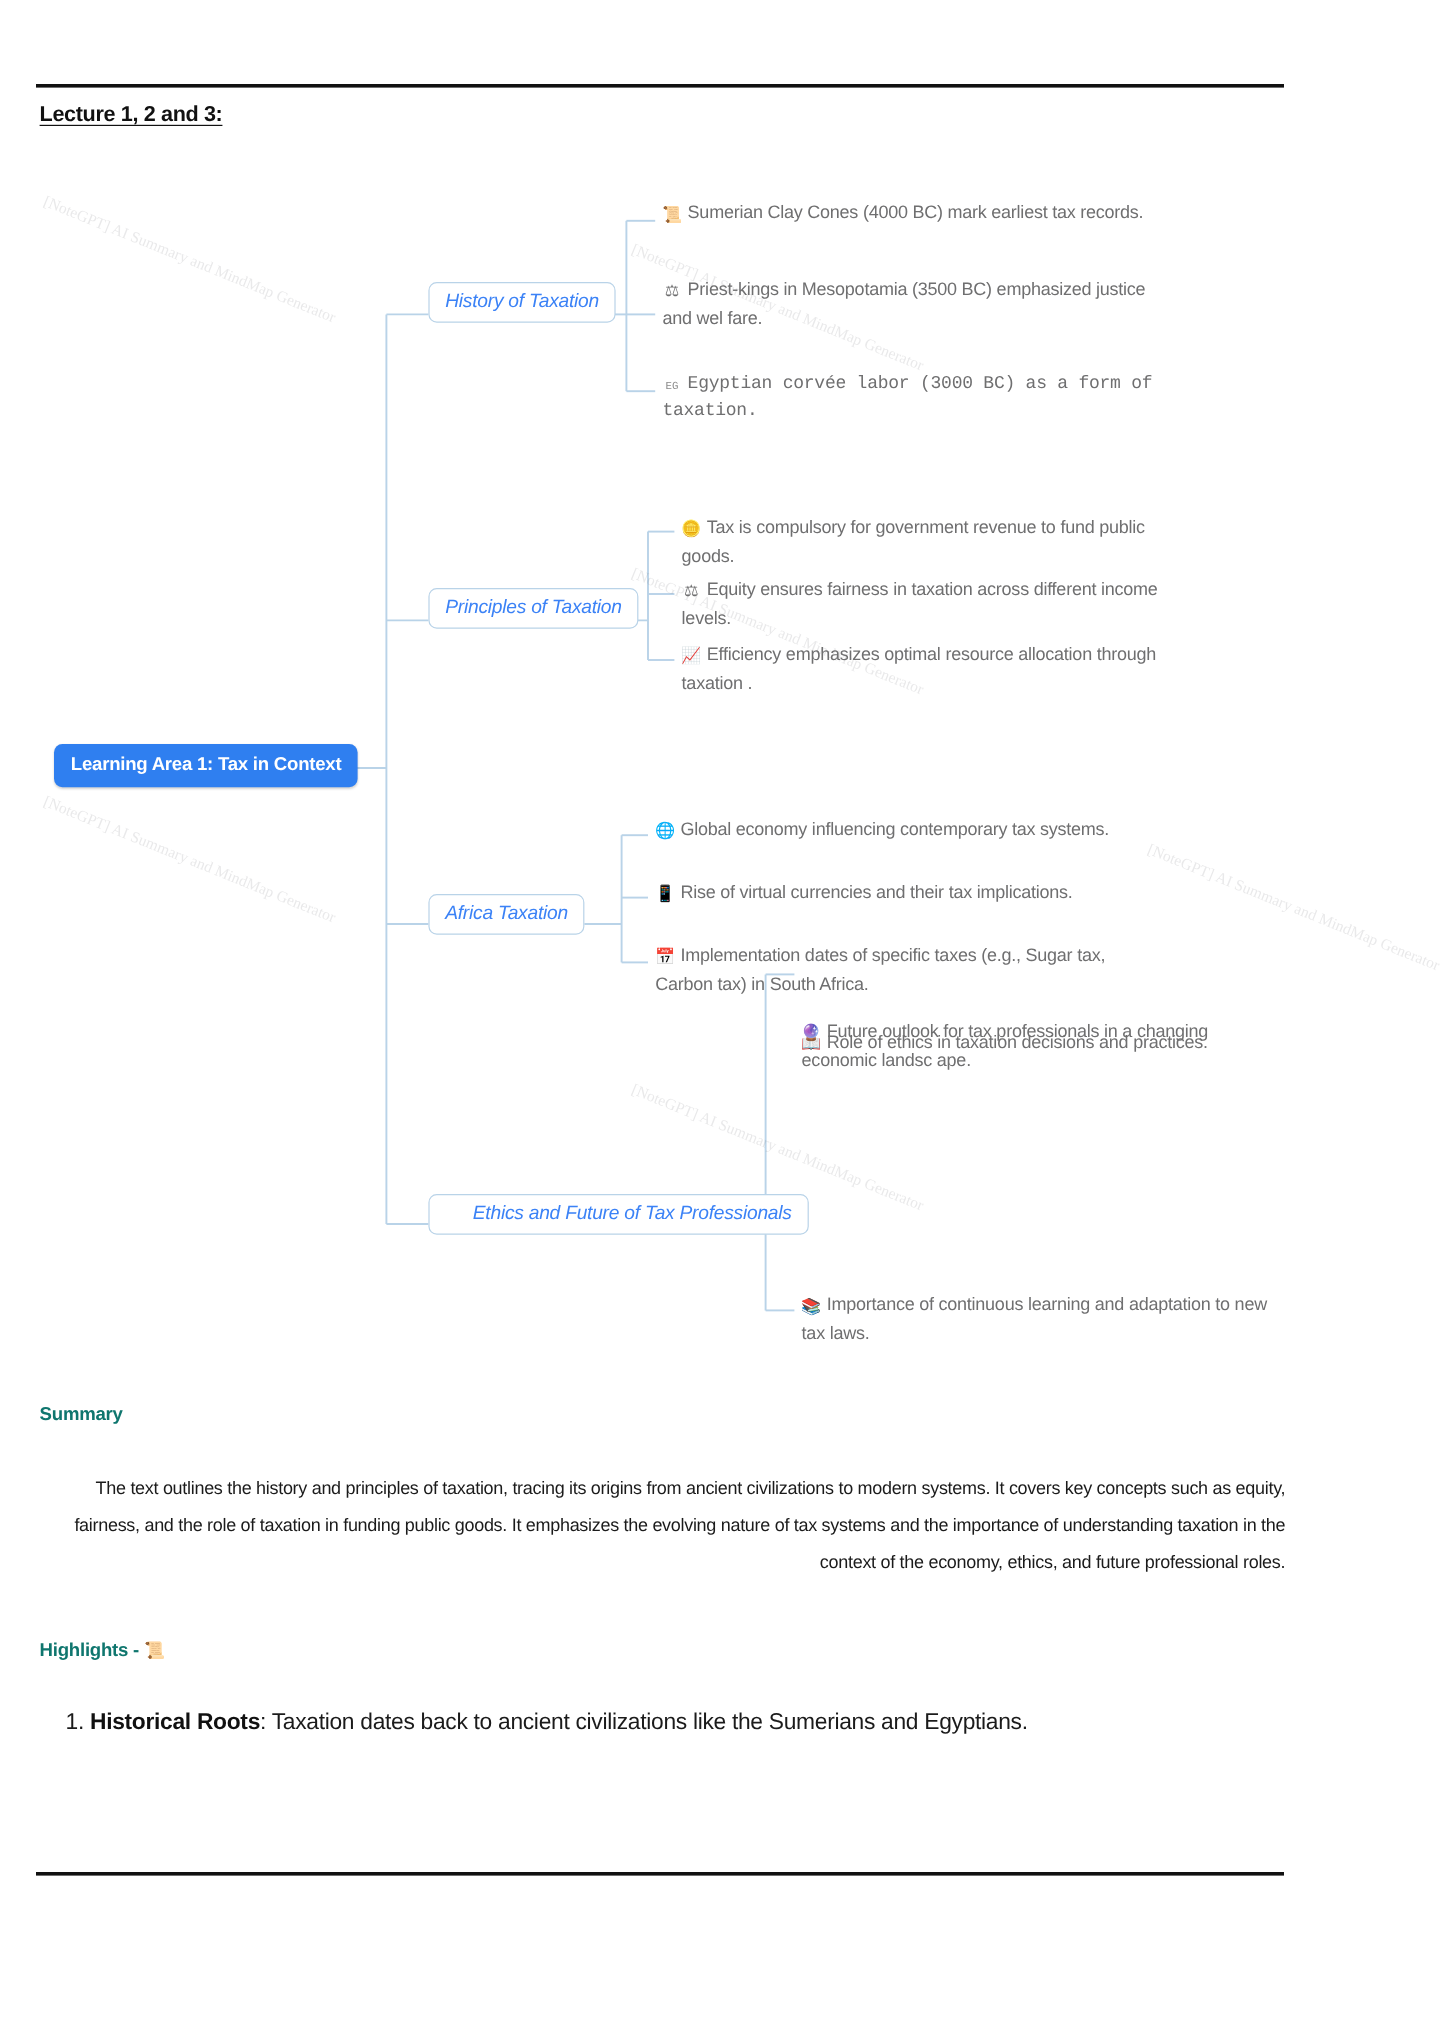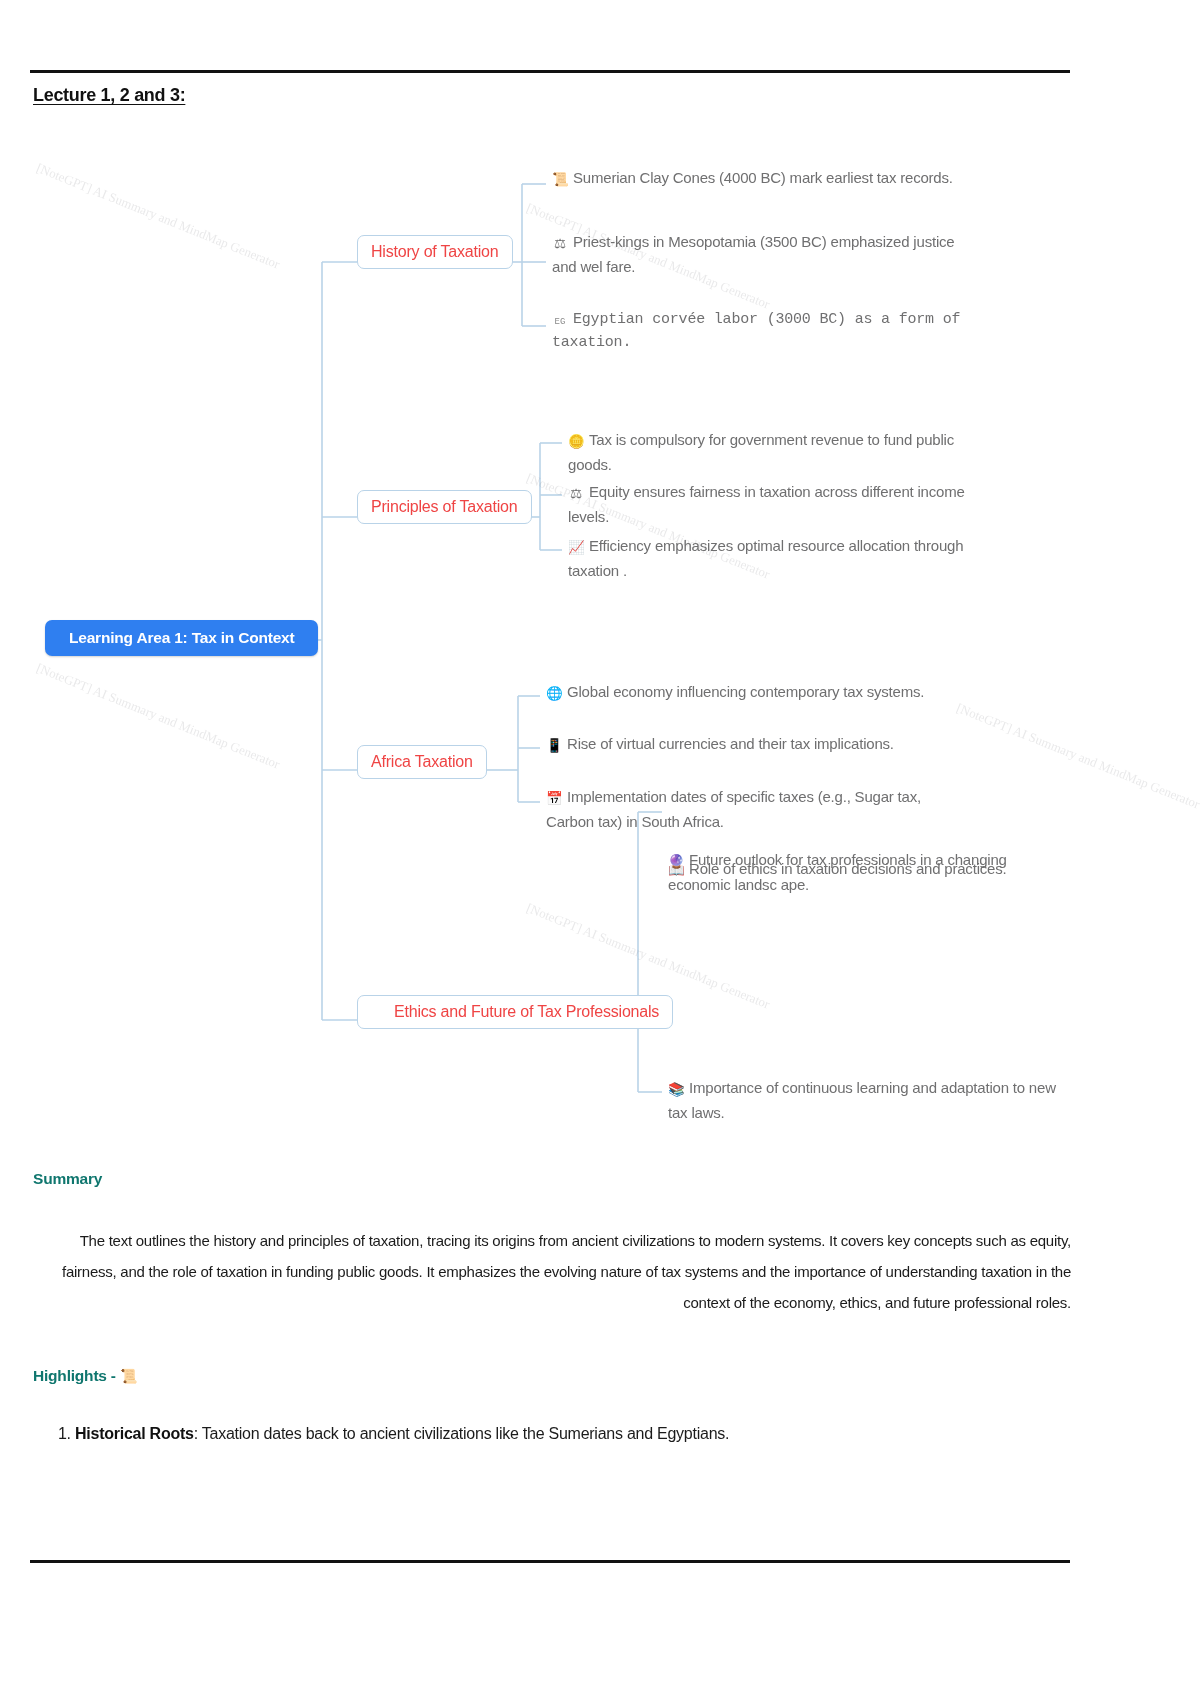--- a/index.html
+++ b/index.html
@@ -26,35 +26,36 @@
   }
 
   
   .mindmap{position:absolute;left:0;top:140px;width:1200px;height:1020px;}
   .mm-svg{position:absolute;left:0;top:0;width:1200px;height:1020px;}
 
   .root-node{
     position:absolute;left:45px;top:480px;
     background:#2f7ff0;color:#fff;
     font-size:15.5px;font-weight:bold;letter-spacing:-.2px;
-    padding:9px 24px;border-radius:7px;
+    padding:9px 14px;border-radius:7px;
     white-space:nowrap;
     box-shadow:0 1px 2px rgba(0,0,0,.18);
   }
 
   .branch-node{
     position:absolute;
     border:1.3px solid #b9d3e8;
     background:#fff;
     border-radius:7px;
     padding:7px 13px;
     font-size:16px;
-    color:#ef4444;
+    color:#3b82f6;
     white-space:nowrap;
     letter-spacing:-.2px;
+    font-style:italic;
   }
   #node-history{left:357px;top:95px;}
   #node-principles{left:357px;top:350px;}
   #node-modern{left:357px;top:605px;}
   #node-ethics{left:357px;top:855px;padding-left:36px;}
 
   .leaf{
     position:absolute;
     font-size:15px;
     color:#6f6f70;
@@ -92,21 +93,21 @@
 
   .summary-body{
     position:absolute;left:33px;top:1225px;width:1038px;
     font-size:15px;color:#1b1b1b;line-height:2.07;letter-spacing:-.25px;
     text-align:right;
   }
 
   .hl-list{
     position:absolute;left:33px;top:1420px;width:1038px;
     margin:0;padding-left:42px;
-    font-size:16px;color:#1b1b1b;letter-spacing:-.25px;
+    font-size:19px;color:#1b1b1b;letter-spacing:-.25px;
   }
   .hl-list li{line-height:1.7;}
   .hl-list b{font-weight:bold;color:#111;}
 </style>
 </head>
 <body>
 
 <div class="page">
 
   <div class="rule-top"></div>

